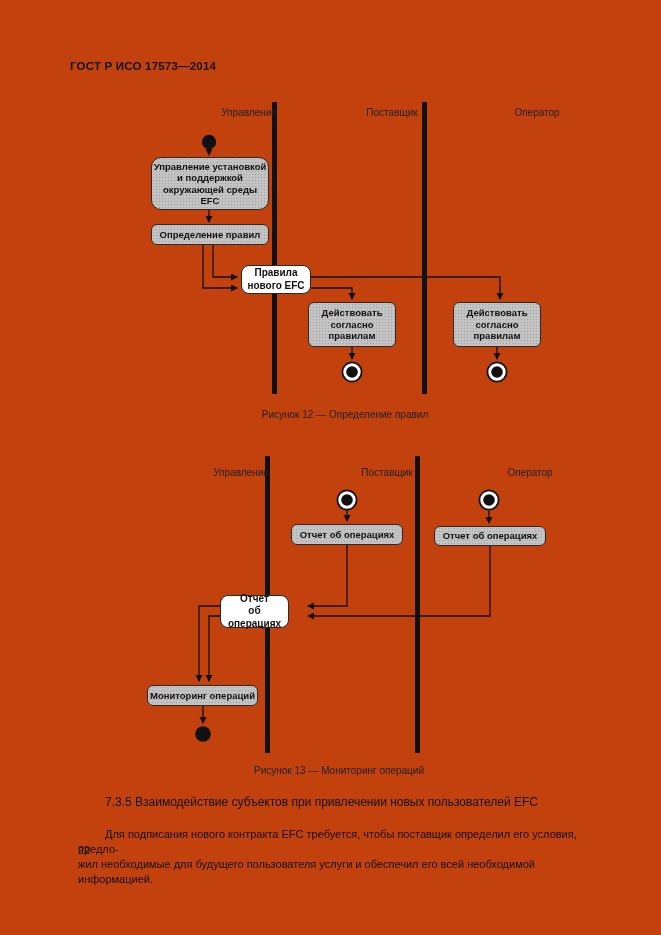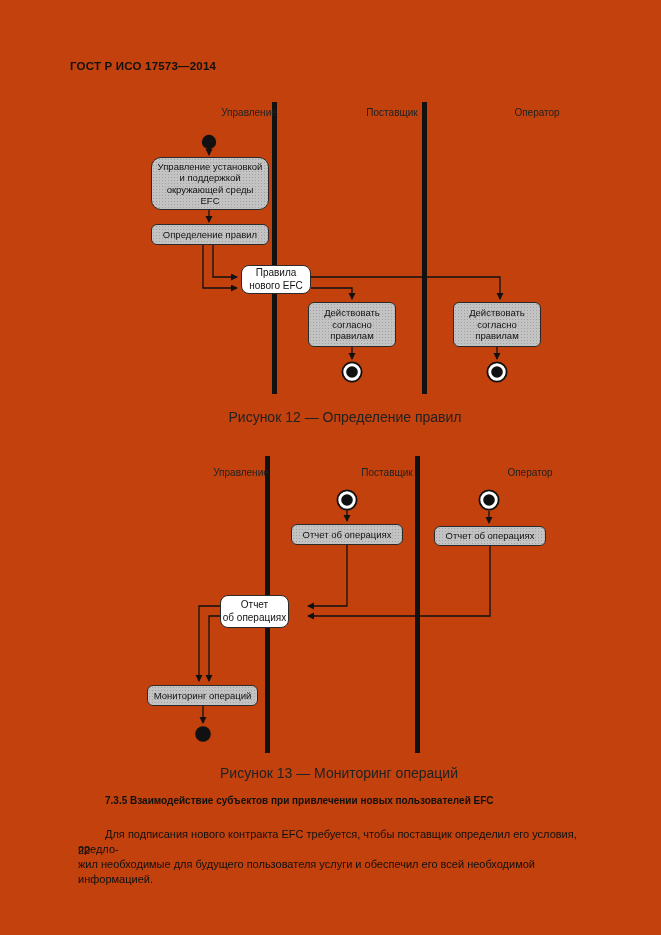--- a/index.html
+++ b/index.html
@@ -24,40 +24,40 @@
   }
   .lane-label{
     position:absolute;transform:translateX(-50%);
     font-size:10px;color:#222;white-space:nowrap;margin-left:40px;
   }
   .node{
     position:absolute;box-sizing:border-box;
     display:flex;align-items:center;justify-content:center;
     text-align:center;white-space:pre-line;
     border:1.4px solid #2a2a2a;
-    font-size:9.5px;line-height:11.5px;color:#111;
+    font-size:9.5px;line-height:11.5px;color:#111;font-weight:bold;
   }
   .activity{
     background-color:#c3c3c3;
     background-image:radial-gradient(rgba(120,120,120,.45) .5px, transparent .6px);
     background-size:3px 3px;
     border-radius:6px;
   }
   .object{
     background:#ffffff;
     border-radius:8px;
     font-size:10px;line-height:12.5px;
   }
   .caption{
     position:absolute;transform:translateX(-50%);
-    font-size:14px;color:#222;white-space:nowrap;
+    font-size:10px;color:#222;white-space:nowrap;
   }
   .sec-heading{
     position:absolute;left:78px;top:795px;width:512px;
-    font-size:10px;font-weight:bold;text-indent:27px;color:#111;
+    font-size:12px;font-weight:normal;text-indent:27px;color:#111;
   }
   .body-text{
     position:absolute;left:78px;top:810px;width:512px;
     font-size:11px;line-height:15px;color:#111;margin-top:17px;
   }
   .body-text .first{text-indent:27px;}
   .page-number{
     position:absolute;left:78px;top:844px;
     font-size:11px;color:#111;
   }

